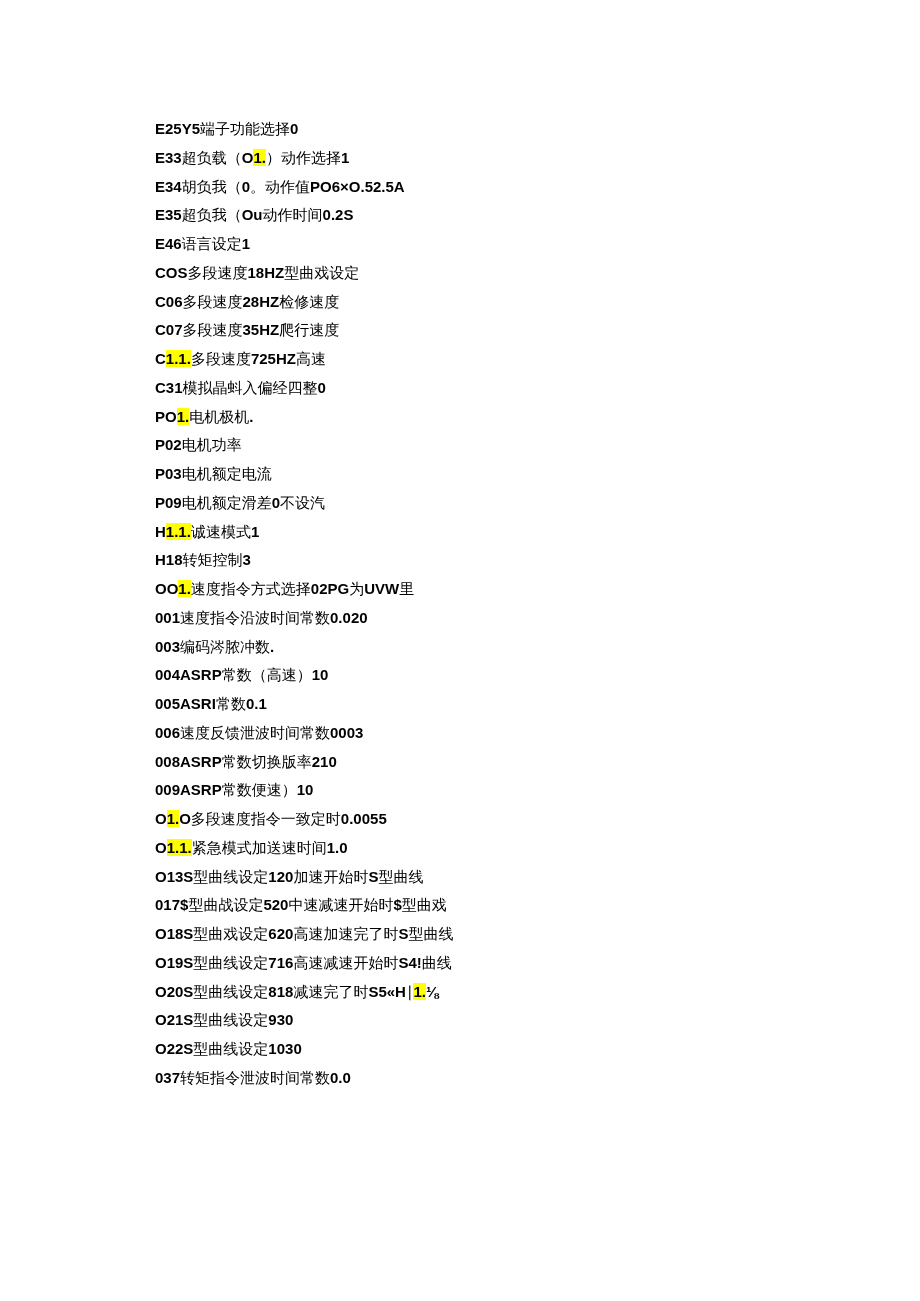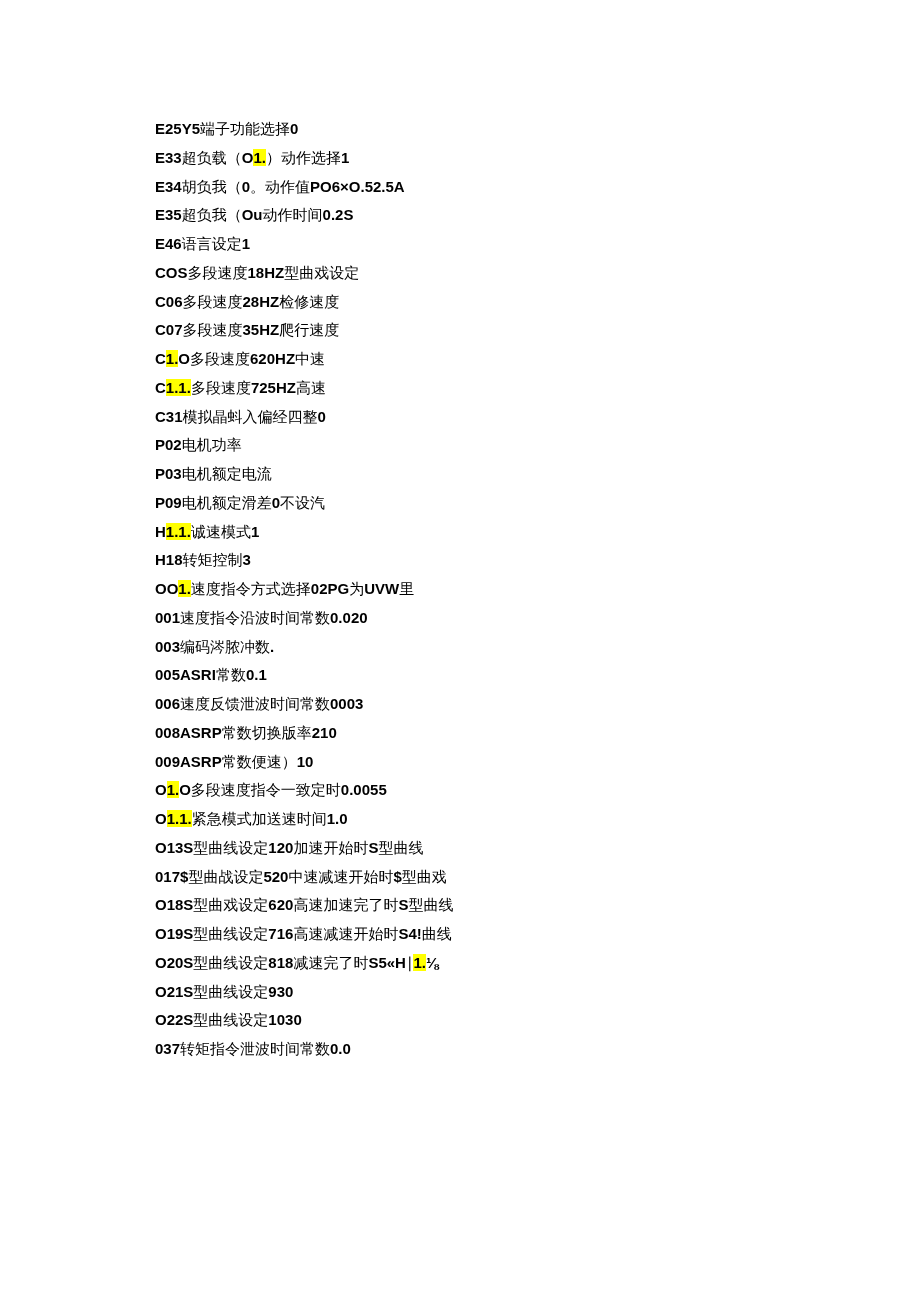--- a/index.html
+++ b/index.html
@@ -29,31 +29,32 @@
 
 <div id="container">
     <div class="line"><span class="bold">E25Y5</span><span>端子功能选择</span><span class="bold">0</span></div>
     <div class="line"><span class="bold">E33</span><span>超负载（</span><span class="bold">O</span><span class="bold hl">1.</span><span>）动作选择</span><span class="bold">1</span></div>
     <div class="line"><span class="bold">E34</span><span>胡负我（</span><span class="bold">0</span><span>。动作值</span><span class="bold">PO6×O.52.5A</span></div>
     <div class="line"><span class="bold">E35</span><span>超负我（</span><span class="bold">Ou</span><span>动作时间</span><span class="bold">0.2S</span></div>
     <div class="line"><span class="bold">E46</span><span>语言设定</span><span class="bold">1</span></div>
     <div class="line"><span class="bold">COS</span><span>多段速度</span><span class="bold">18HZ</span><span>型曲戏设定</span></div>
     <div class="line"><span class="bold">C06</span><span>多段速度</span><span class="bold">28HZ</span><span>检修速度</span></div>
     <div class="line"><span class="bold">C07</span><span>多段速度</span><span class="bold">35HZ</span><span>爬行速度</span></div>
-    <div class="line"><span class="bold">C</span><span class="bold hl">1.</span><span class="bold">O</span><span>多段速度</span><span class="bold">620HZ</span><span>中速</span></div>
     <div class="line"><span class="bold">C</span><span class="bold hl">1.1.</span><span>多段速度</span><span class="bold">725HZ</span><span>高速</span></div>
     <div class="line"><span class="bold">C31</span><span>模拟晶蚪入偏经四整</span><span class="bold">0</span></div>
+    <div class="line"><span class="bold">PO</span><span class="bold hl">1.</span><span>电机极机</span><span class="bold">.</span></div>
     <div class="line"><span class="bold">P02</span><span>电机功率</span></div>
     <div class="line"><span class="bold">P03</span><span>电机额定电流</span></div>
     <div class="line"><span class="bold">P09</span><span>电机额定滑差</span><span class="bold">0</span><span>不设汽</span></div>
     <div class="line"><span class="bold">H</span><span class="bold hl">1.1.</span><span>诚速模式</span><span class="bold">1</span></div>
     <div class="line"><span class="bold">H18</span><span>转矩控制</span><span class="bold">3</span></div>
     <div class="line"><span class="bold">OO</span><span class="bold hl">1.</span><span>速度指令方式选择</span><span class="bold">02PG</span><span>为</span><span class="bold">UVW</span><span>里</span></div>
     <div class="line"><span class="bold">001</span><span>速度指令沿波时间常数</span><span class="bold">0.020</span></div>
     <div class="line"><span class="bold">003</span><span>编码涔脓冲数</span><span class="bold">.</span></div>
+    <div class="line"><span class="bold">004ASRP</span><span>常数（高速）</span><span class="bold">10</span></div>
     <div class="line"><span class="bold">005ASRI</span><span>常数</span><span class="bold">0.1</span></div>
     <div class="line"><span class="bold">006</span><span>速度反馈泄波时间常数</span><span class="bold">0003</span></div>
     <div class="line"><span class="bold">008ASRP</span><span>常数切换版率</span><span class="bold">210</span></div>
     <div class="line"><span class="bold">009ASRP</span><span>常数便速）</span><span class="bold">10</span></div>
     <div class="line"><span class="bold">O</span><span class="bold hl">1.</span><span class="bold">O</span><span>多段速度指令一致定时</span><span class="bold">0.0055</span></div>
     <div class="line"><span class="bold">O</span><span class="bold hl">1.1.</span><span>紧急模式加送速时间</span><span class="bold">1.0</span></div>
     <div class="line"><span class="bold">O13S</span><span>型曲线设定</span><span class="bold">120</span><span>加速开始时</span><span class="bold">S</span><span>型曲线</span></div>
     <div class="line"><span class="bold">017$</span><span>型曲战设定</span><span class="bold">520</span><span>中速减速开始时</span><span class="bold">$</span><span>型曲戏</span></div>
     <div class="line"><span class="bold">O18S</span><span>型曲戏设定</span><span class="bold">620</span><span>高速加速完了时</span><span class="bold">S</span><span>型曲线</span></div>
     <div class="line"><span class="bold">O19S</span><span>型曲线设定</span><span class="bold">716</span><span>高速减速开始时</span><span class="bold">S4!</span><span>曲线</span></div>

